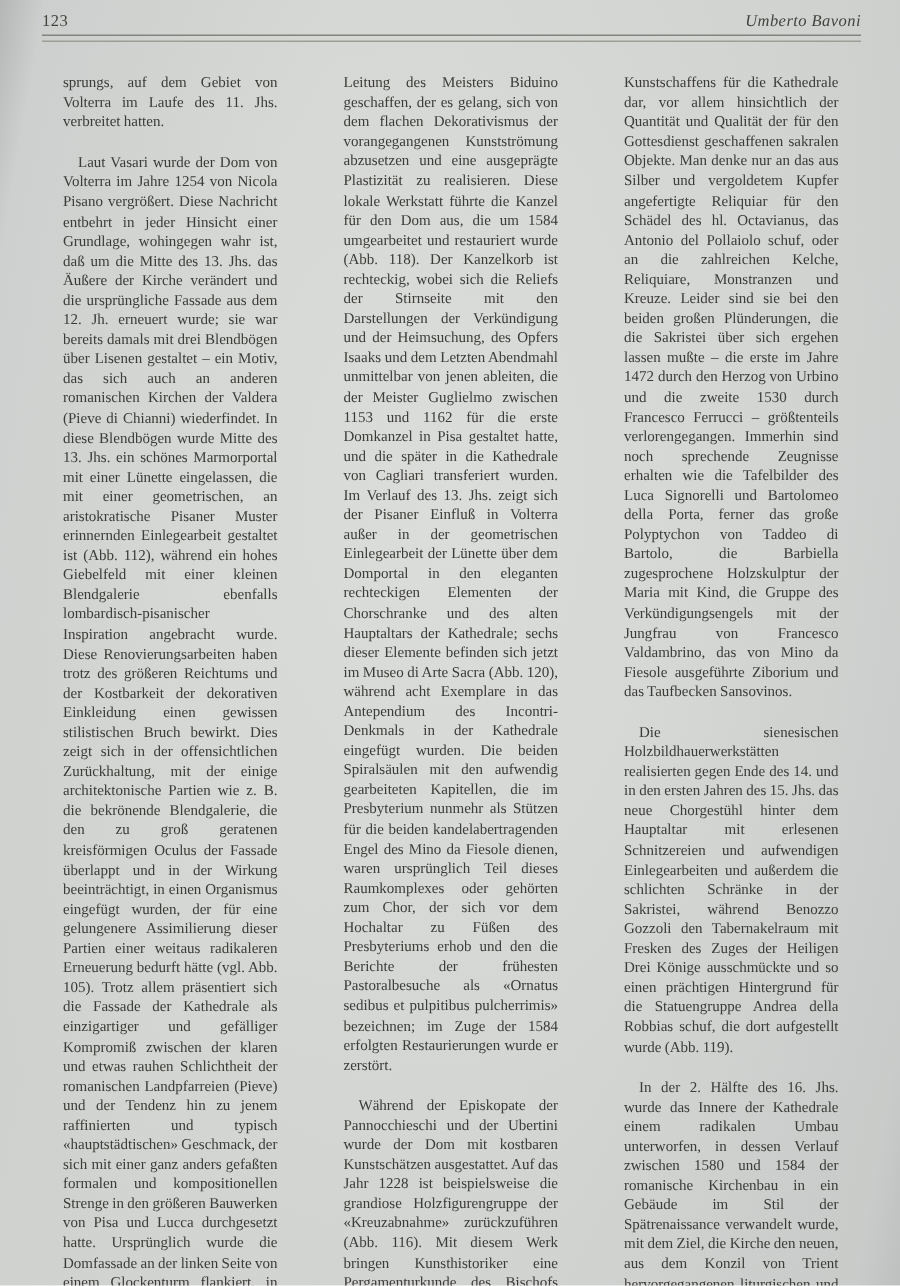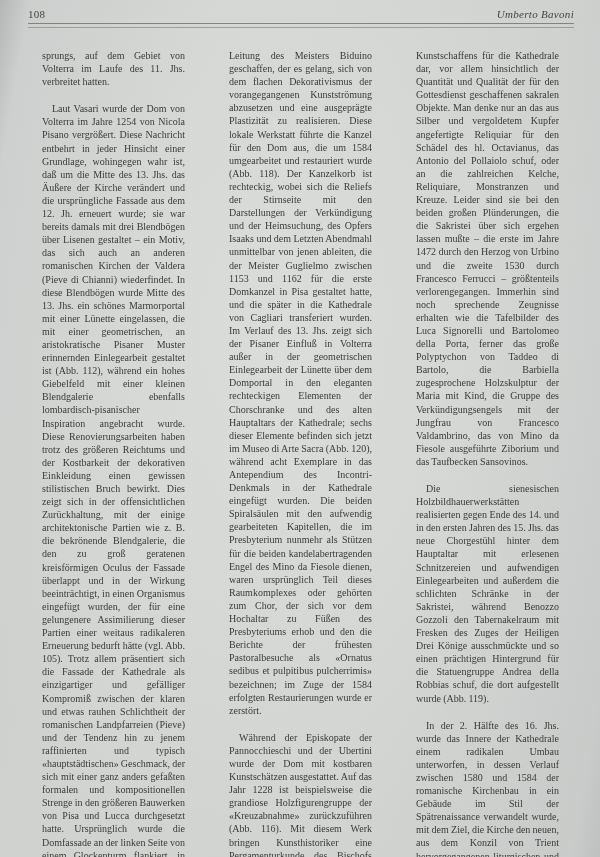--- a/index.html
+++ b/index.html
@@ -62,21 +62,21 @@
   .col p.indent {
     text-indent: 10px;
   }
 </style>
 </head>
 <body>
 
 <div class="page">
 
   <div class="header">
-    <span class="page-number">108</span>
+    <span class="page-number">123</span>
     <span class="running-head">Umberto Bavoni</span>
   </div>
   <div class="header-rule"></div>
 
   <div class="columns">
 
     <div class="col">
       <p>sprungs, auf dem Gebiet von Volterra im Laufe des 11. Jhs. verbreitet hatten.</p>
       <p class="indent">Laut Vasari wurde der Dom von Volterra im Jahre 1254 von Nicola Pisano vergrößert. Diese Nachricht entbehrt in jeder Hinsicht einer Grundlage, wohingegen wahr ist, daß um die Mitte des 13. Jhs. das Äußere der Kirche verändert und die ursprüngliche Fassade aus dem 12. Jh. erneuert wurde; sie war bereits damals mit drei Blendbögen über Lisenen gestaltet – ein Motiv, das sich auch an anderen romanischen Kirchen der Valdera (Pieve di Chianni) wiederfindet. In diese Blendbögen wurde Mitte des 13. Jhs. ein schönes Marmorportal mit einer Lünette eingelassen, die mit einer geometrischen, an aristokratische Pisaner Muster erinnernden Einlegearbeit gestaltet ist (Abb. 112), während ein hohes Giebelfeld mit einer kleinen Blendgalerie ebenfalls lombardisch-pisanischer Inspiration angebracht wurde. Diese Renovierungsarbeiten haben trotz des größeren Reichtums und der Kostbarkeit der dekorativen Einkleidung einen gewissen stilistischen Bruch bewirkt. Dies zeigt sich in der offensichtlichen Zurückhaltung, mit der einige architektonische Partien wie z. B. die bekrönende Blendgalerie, die den zu groß geratenen kreisförmigen Oculus der Fassade überlappt und in der Wirkung beeinträchtigt, in einen Organismus eingefügt wurden, der für eine gelungenere Assimilierung dieser Partien einer weitaus radikaleren Erneuerung bedurft hätte (vgl. Abb. 105). Trotz allem präsentiert sich die Fassade der Kathedrale als einzigartiger und gefälliger Kompromiß zwischen der klaren und etwas rauhen Schlichtheit der romanischen Landpfarreien (Pieve) und der Tendenz hin zu jenem raffinierten und typisch «hauptstädtischen» Geschmack, der sich mit einer ganz anders gefaßten formalen und kompositionellen Strenge in den größeren Bauwerken von Pisa und Lucca durchgesetzt hatte. Ursprünglich wurde die Domfassade an der linken Seite von einem Glockenturm flankiert, in den man durch das Innere des Domes selbst gelangte. Als er einzustürzen drohte, riß man ihn ab und errichtete 1493 an derselben Seite einen neuen – allerdings jenseits der Kapelle der Jungfrau Maria (vgl. Abb. 105). Von schlichter Gestalt erhebt er sich auf quadratischem Grundriß mit unterschiedlich hohen Absätzen, die durch Biforien belebt sind. So hoch er mit seinen 43 m jetzt auch ist, soll er doch, angeblich aus Sicherheitsgründen, nach dem Einsturz durch das Erdbeben 1846 in der Höhe verringert worden sein.</p>
 

